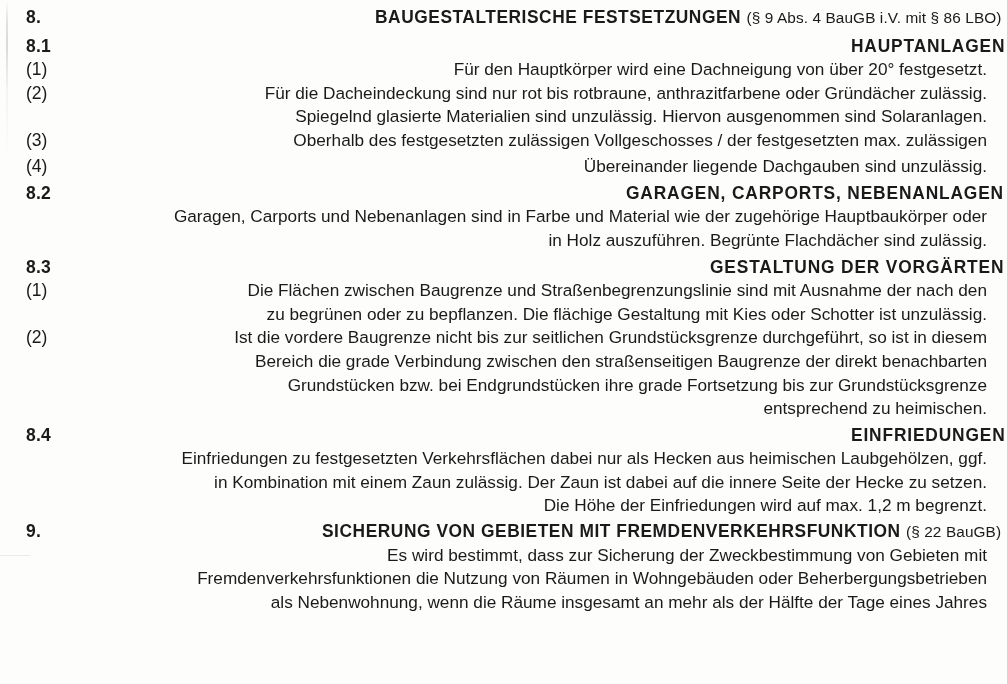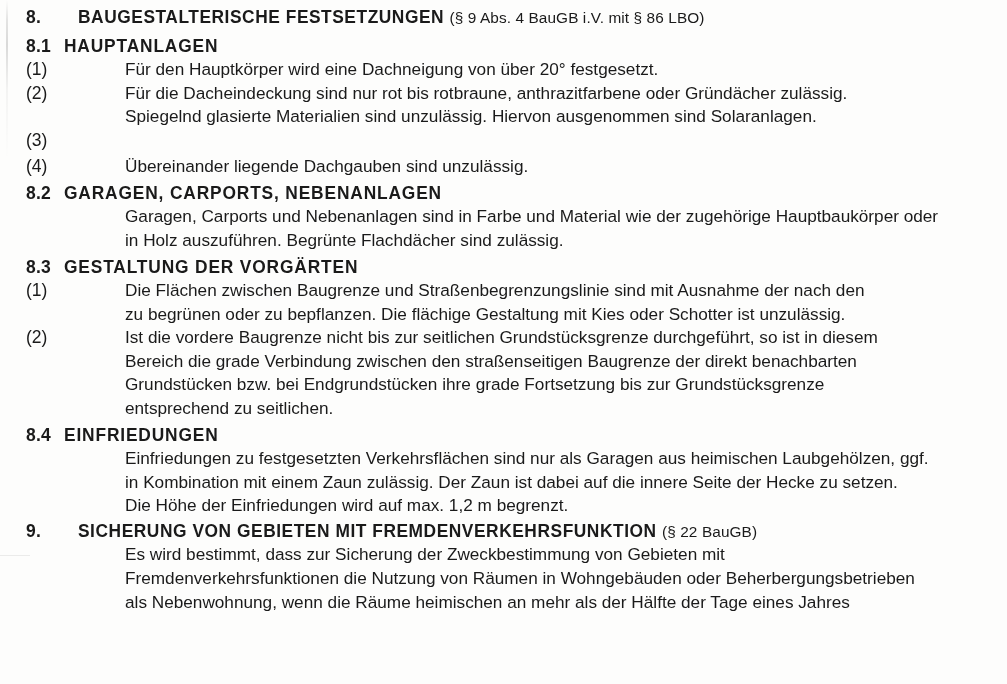--- a/index.html
+++ b/index.html
@@ -64,20 +64,21 @@
     flex: 0 0 auto;
     box-sizing: border-box;
     font-size: 17.5px;
     line-height: 23.5px;
     white-space: nowrap;
   }
   .body-col {
     flex: 1 1 auto;
     box-sizing: border-box;
     min-width: 0;
+    text-align: right;
   }
 
   
   .num-major   { width: 78px; padding-left: 26px; font-weight: bold; font-size: 17.5px; letter-spacing: 0.2px; }
   .num-sub     { width: 64px; padding-left: 26px; font-weight: bold; font-size: 17.5px; letter-spacing: 0.2px; }
   .num-para    { width: 78px; padding-left: 26px; font-weight: normal; font-size: 17.5px; }
   .num-blank   { width: 78px; }
 
   
   .h-major {
@@ -152,20 +153,21 @@
       <div class="num num-para">(2)</div>
       <div class="body-col para">
         <span class="ln">Für die Dacheindeckung sind nur rot bis rotbraune, anthrazitfarbene oder Gründächer zulässig.</span>
         <span class="ln">Spiegelnd glasierte Materialien sind unzulässig. Hiervon ausgenommen sind Solaranlagen.</span>
       </div>
     </div>
 
     <div class="row">
       <div class="num num-para">(3)</div>
       <div class="body-col para">
+        <span class="ln">Oberhalb des festgesetzten zulässigen Vollgeschosses / der festgesetzten max. zulässigen</span>
       </div>
     </div>
 
     <div class="gap-3"></div>
 
     <div class="row">
       <div class="num num-para">(4)</div>
       <div class="body-col para">
         <span class="ln">Übereinander liegende Dachgauben sind unzulässig.</span>
       </div>
@@ -204,55 +206,55 @@
         <span class="ln">zu begrünen oder zu bepflanzen. Die flächige Gestaltung mit Kies oder Schotter ist unzulässig.</span>
       </div>
     </div>
 
     <div class="row">
       <div class="num num-para">(2)</div>
       <div class="body-col para">
         <span class="ln">Ist die vordere Baugrenze nicht bis zur seitlichen Grundstücksgrenze durchgeführt, so ist in diesem</span>
         <span class="ln">Bereich die grade Verbindung zwischen den straßenseitigen Baugrenze der direkt benachbarten</span>
         <span class="ln">Grundstücken bzw. bei Endgrundstücken ihre grade Fortsetzung bis zur Grundstücksgrenze</span>
-        <span class="ln">entsprechend zu seitlichen.</span>
+        <span class="ln">entsprechend zu heimischen.</span>
       </div>
     </div>
 
     <div class="gap-3"></div>
 
     <div class="row">
       <div class="num num-sub">8.4</div>
       <div class="body-col">
         <div class="h-sub" style="display: inline-block; transform-origin: left top; transform: scaleX(0.9914);">EINFRIEDUNGEN</div>
       </div>
     </div>
 
     <div class="row">
       <div class="num num-blank"></div>
       <div class="body-col para">
-        <span class="ln">Einfriedungen zu festgesetzten Verkehrsflächen sind nur als Garagen aus heimischen Laubgehölzen, ggf.</span>
+        <span class="ln">Einfriedungen zu festgesetzten Verkehrsflächen dabei nur als Hecken aus heimischen Laubgehölzen, ggf.</span>
         <span class="ln">in Kombination mit einem Zaun zulässig. Der Zaun ist dabei auf die innere Seite der Hecke zu setzen.</span>
         <span class="ln">Die Höhe der Einfriedungen wird auf max. 1,2 m begrenzt.</span>
       </div>
     </div>
 
     <div class="gap-2"></div>
 
     <div class="row">
       <div class="num num-major">9.</div>
       <div class="body-col">
         <div class="h-major" style="display: inline-block; transform-origin: left top; transform: scaleX(0.9914);"><span>SICHERUNG VON GEBIETEN MIT FREMDENVERKEHRSFUNKTION</span> <span class="reg">(§ 22 BauGB)</span></div>
       </div>
     </div>
 
     <div class="row">
       <div class="num num-blank"></div>
       <div class="body-col para">
         <span class="ln">Es wird bestimmt, dass zur Sicherung der Zweckbestimmung von Gebieten mit</span>
         <span class="ln">Fremdenverkehrsfunktionen die Nutzung von Räumen in Wohngebäuden oder  Beherbergungsbetrieben</span>
-        <span class="ln">als Nebenwohnung, wenn die Räume heimischen an mehr als der Hälfte der Tage eines Jahres</span>
+        <span class="ln">als Nebenwohnung, wenn die Räume insgesamt an mehr als der Hälfte der Tage eines Jahres</span>
 
       </div>
     </div>
 
   </div>
 </div>
 
 </body></html>

